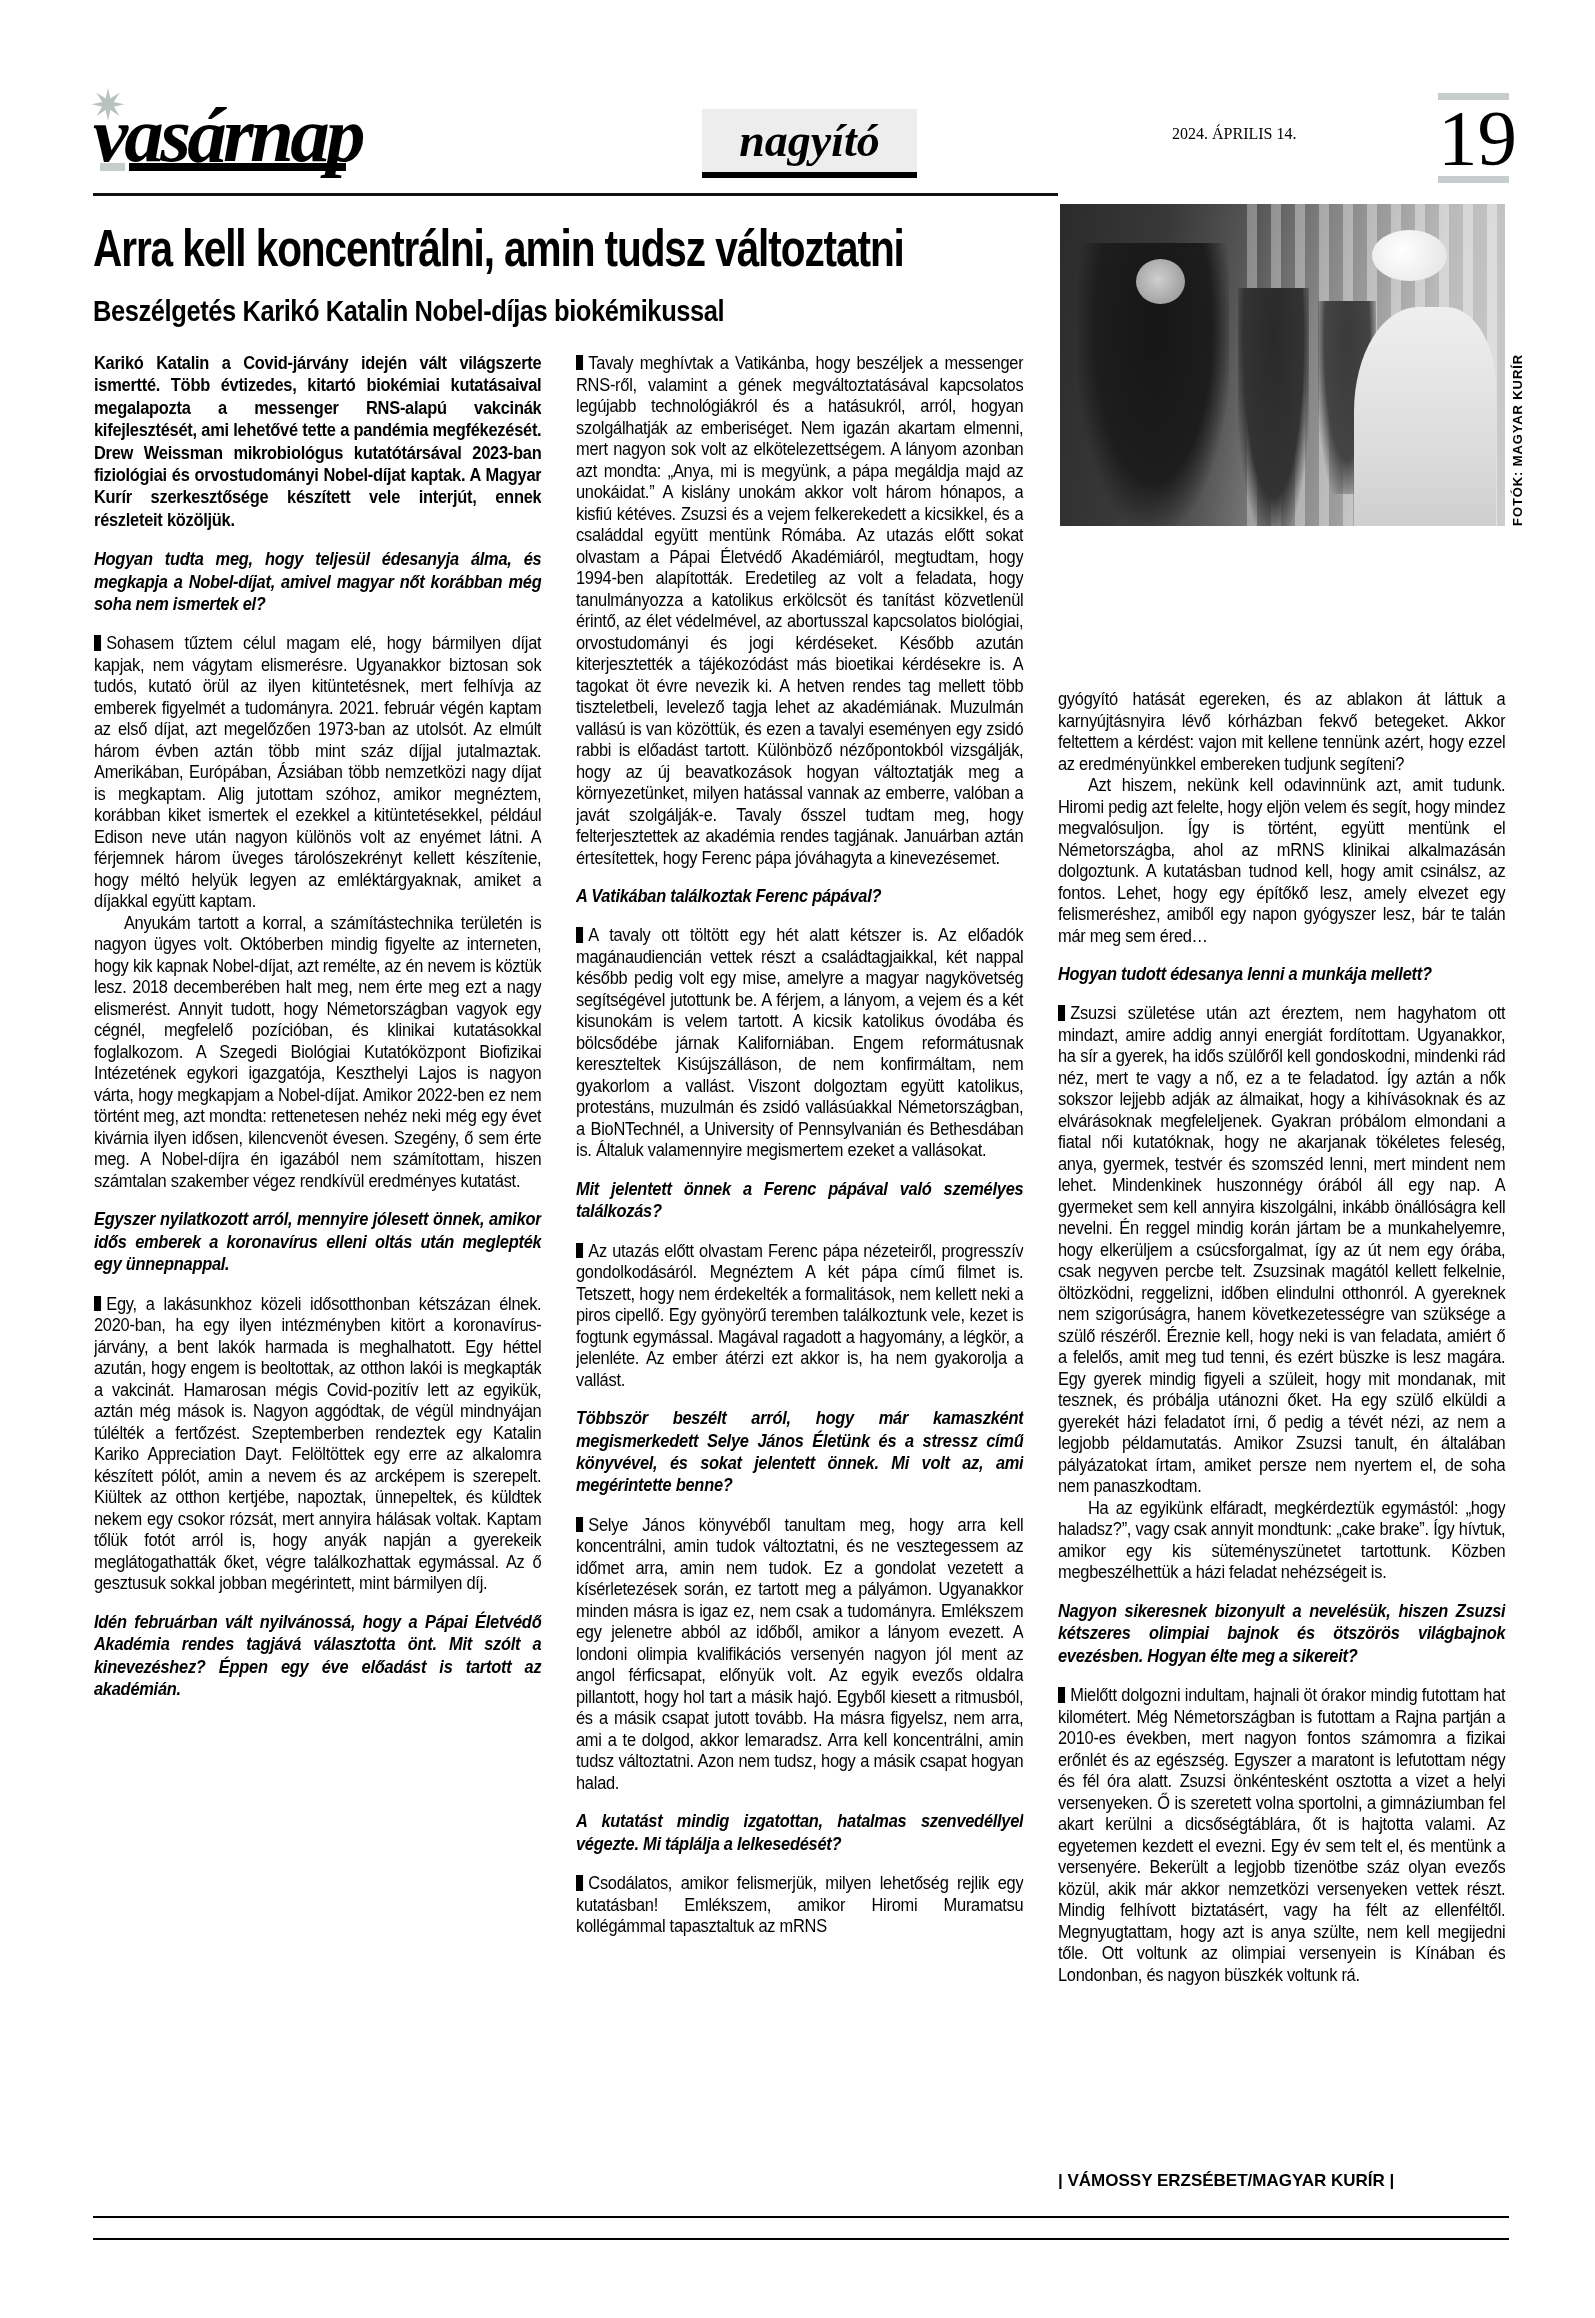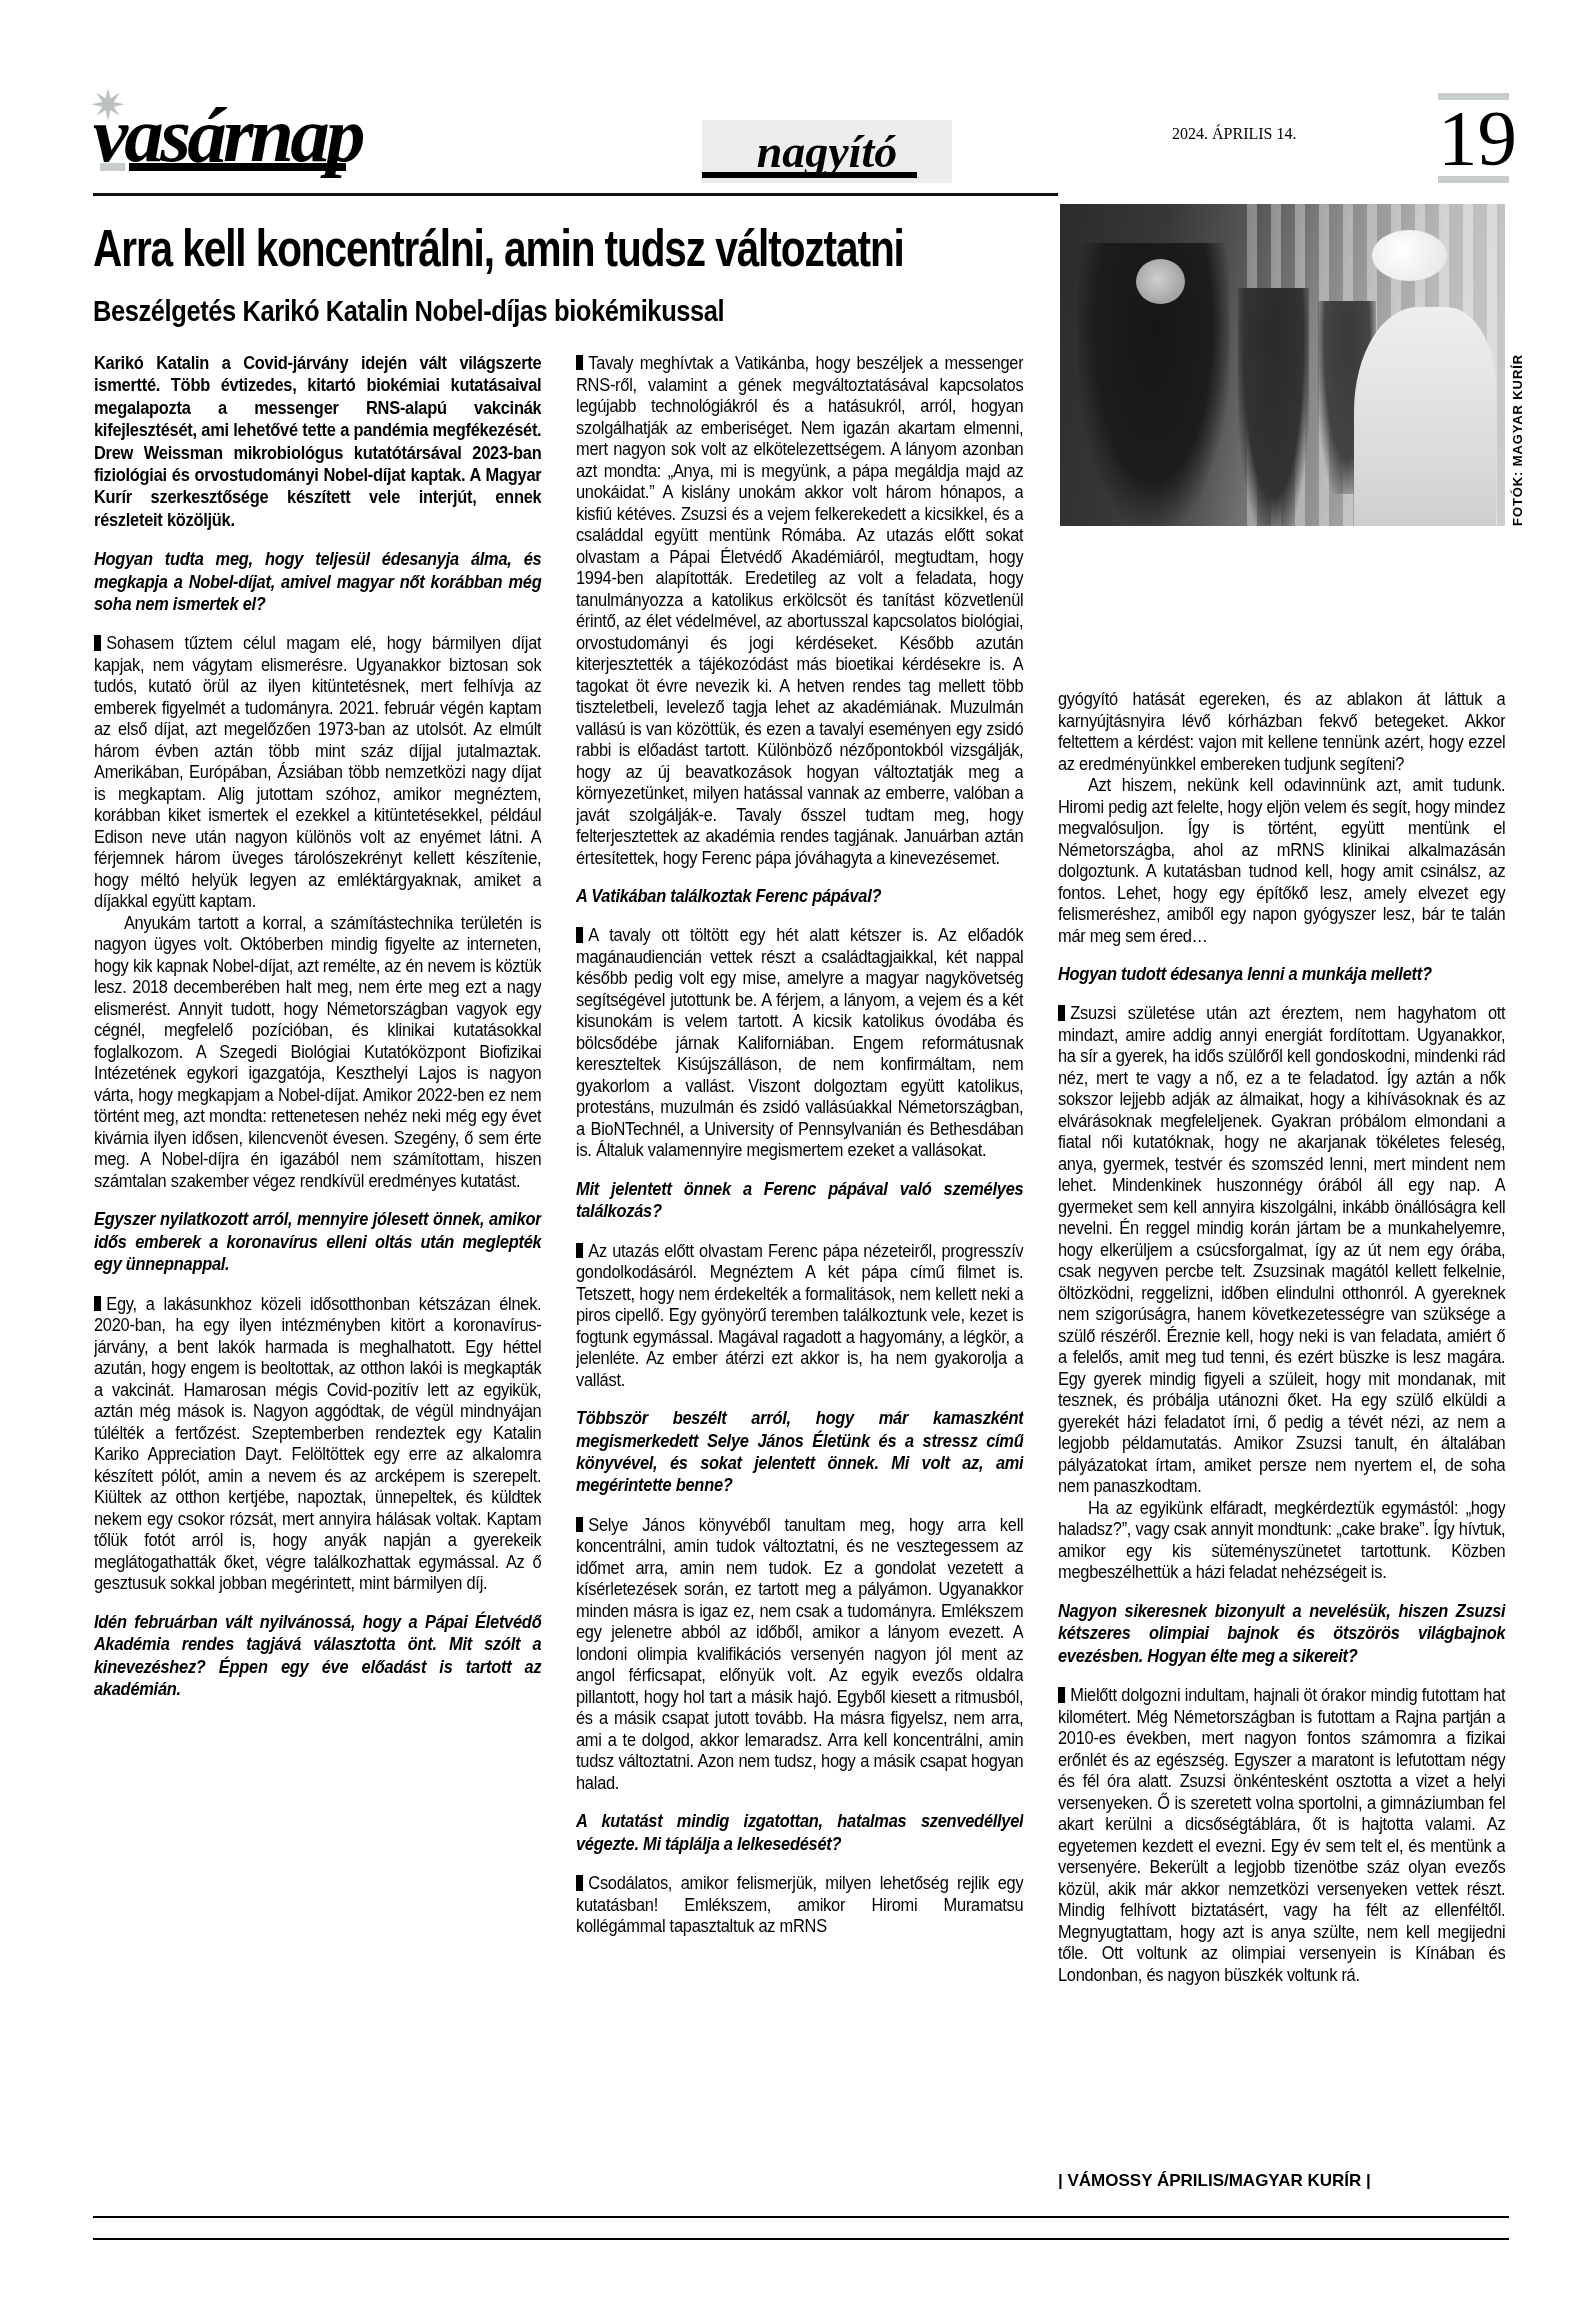--- a/index.html
+++ b/index.html
@@ -5,21 +5,21 @@
   html,body{margin:0;padding:0;background:#888;}
   .page{position:relative;width:1595px;height:2319px;background:#fff;color:#000;
         font-family:"Liberation Sans",sans-serif;overflow:hidden;}
 
   
   .masthead-star{position:absolute;left:90px;top:80px;font-size:43px;color:#b9c1c1;}
   .masthead-logo{position:absolute;left:93px;top:95px;font-family:"Liberation Serif",serif;
                  font-style:italic;font-weight:bold;font-size:79px;letter-spacing:-3.7px;line-height:1;}
   .logo-rule-gray{position:absolute;left:100px;top:163px;width:25px;height:7.5px;background:#c7cdcd;}
   .logo-rule{position:absolute;left:129px;top:163px;width:217px;height:7.5px;background:#000;}
-  .section-box{position:absolute;left:702px;top:120px;width:250px;height:63px;background:#ededed;
+  .section-box{position:absolute;left:702px;top:109px;width:215px;height:63px;background:#ededed;
                display:flex;align-items:center;justify-content:center;}
   .section-label{font-family:"Liberation Serif",serif;font-style:italic;font-weight:bold;font-size:46px;}
   .section-rule{position:absolute;left:702px;top:172px;width:215px;height:5.6px;background:#000;}
   .issue-date{position:absolute;left:1172px;top:125px;font-family:"Liberation Serif",serif;
               font-size:16px;white-space:nowrap;}
   .pn-bar{position:absolute;left:1438px;width:71px;height:7px;background:#c7cdcd;}
   .pn-bar-top{top:93px;}
   .pn-bar-bottom{top:176px;}
   .page-number{position:absolute;left:1438px;top:98px;width:71px;text-align:center;
                font-family:"Liberation Serif",serif;font-size:79px;line-height:1;}
@@ -151,18 +151,18 @@
       <div class="blk acont">gyógyító hatását egereken, és az ablakon át láttuk a karnyújtásnyira lévő kórházban fekvő betegeket. Akkor feltettem a kérdést: vajon mit kellene tennünk azért, hogy ezzel az eredményünkkel embereken tudjunk segíteni?</div>
       <div class="blk p">Azt hiszem, nekünk kell odavinnünk azt, amit tudunk. Hiromi pedig azt felelte, hogy eljön velem és segít, hogy mindez megvalósuljon. Így is történt, együtt mentünk el Németországba, ahol az mRNS klinikai alkalmazásán dolgoztunk. A kutatásban tudnod kell, hogy amit csinálsz, az fontos. Lehet, hogy egy építőkő lesz, amely elvezet egy felismeréshez, amiből egy napon gyógyszer lesz, bár te talán már meg sem éred…</div>
       <div class="blk q">Hogyan tudott édesanya lenni a munkája mellett?</div>
       <div class="blk a"><span class="marker"></span>Zsuzsi születése után azt éreztem, nem hagyhatom ott mindazt, amire addig annyi energiát fordítottam. Ugyanakkor, ha sír a gyerek, ha idős szülőről kell gondoskodni, mindenki rád néz, mert te vagy a nő, ez a te feladatod. Így aztán a nők sokszor lejjebb adják az álmaikat, hogy a kihívásoknak és az elvárásoknak megfeleljenek. Gyakran próbálom elmondani a fiatal női kutatóknak, hogy ne akarjanak tökéletes feleség, anya, gyermek, testvér és szomszéd lenni, mert mindent nem lehet. Mindenkinek huszonnégy órából áll egy nap. A gyermeket sem kell annyira kiszolgálni, inkább önállóságra kell nevelni. Én reggel mindig korán jártam be a munkahelyemre, hogy elkerüljem a csúcsforgalmat, így az út nem egy órába, csak negyven percbe telt. Zsuzsinak magától kellett felkelnie, öltözködni, reggelizni, időben elindulni otthonról. A gyereknek nem szigorúságra, hanem következetességre van szüksége a szülő részéről. Éreznie kell, hogy neki is van feladata, amiért ő a felelős, amit meg tud tenni, és ezért büszke is lesz magára. Egy gyerek mindig figyeli a szüleit, hogy mit mondanak, mit tesznek, és próbálja utánozni őket. Ha egy szülő elküldi a gyerekét házi feladatot írni, ő pedig a tévét nézi, az nem a legjobb példamutatás. Amikor Zsuzsi tanult, én általában pályázatokat írtam, amiket persze nem nyertem el, de soha nem panaszkodtam.</div>
       <div class="blk p">Ha az egyikünk elfáradt, megkérdeztük egymástól: „hogy haladsz?”, vagy csak annyit mondtunk: „cake brake”. Így hívtuk, amikor egy kis süteményszünetet tartottunk. Közben megbeszélhettük a házi feladat nehézségeit is.</div>
       <div class="blk q">Nagyon sikeresnek bizonyult a nevelésük, hiszen Zsuzsi kétszeres olimpiai bajnok és ötszörös világbajnok evezésben. Hogyan élte meg a sikereit?</div>
       <div class="blk a"><span class="marker"></span>Mielőtt dolgozni indultam, hajnali öt órakor mindig futottam hat kilométert. Még Németországban is futottam a Rajna partján a 2010-es években, mert nagyon fontos számomra a fizikai erőnlét és az egészség. Egyszer a maratont is lefutottam négy és fél óra alatt. Zsuzsi önkéntesként osztotta a vizet a helyi versenyeken. Ő is szeretett volna sportolni, a gimnáziumban fel akart kerülni a dicsőségtáblára, őt is hajtotta valami. Az egyetemen kezdett el evezni. Egy év sem telt el, és mentünk a versenyére. Bekerült a legjobb tizenötbe száz olyan evezős közül, akik már akkor nemzetközi versenyeken vettek részt. Mindig felhívott biztatásért, vagy ha félt az ellenféltől. Megnyugtattam, hogy azt is anya szülte, nem kell megijedni tőle. Ott voltunk az olimpiai versenyein is Kínában és Londonban, és nagyon büszkék voltunk rá.</div>
     </div>
 
 
-  <div class="byline">| VÁMOSSY ÁPRILIS/MAGYAR KURÍR |</div>
+  <div class="byline">| VÁMOSSY ERZSÉBET/MAGYAR KURÍR |</div>
   <div class="rule-bottom-1"></div>
   <div class="rule-bottom-2"></div>
 
 </div>
 
 
 </body></html>

